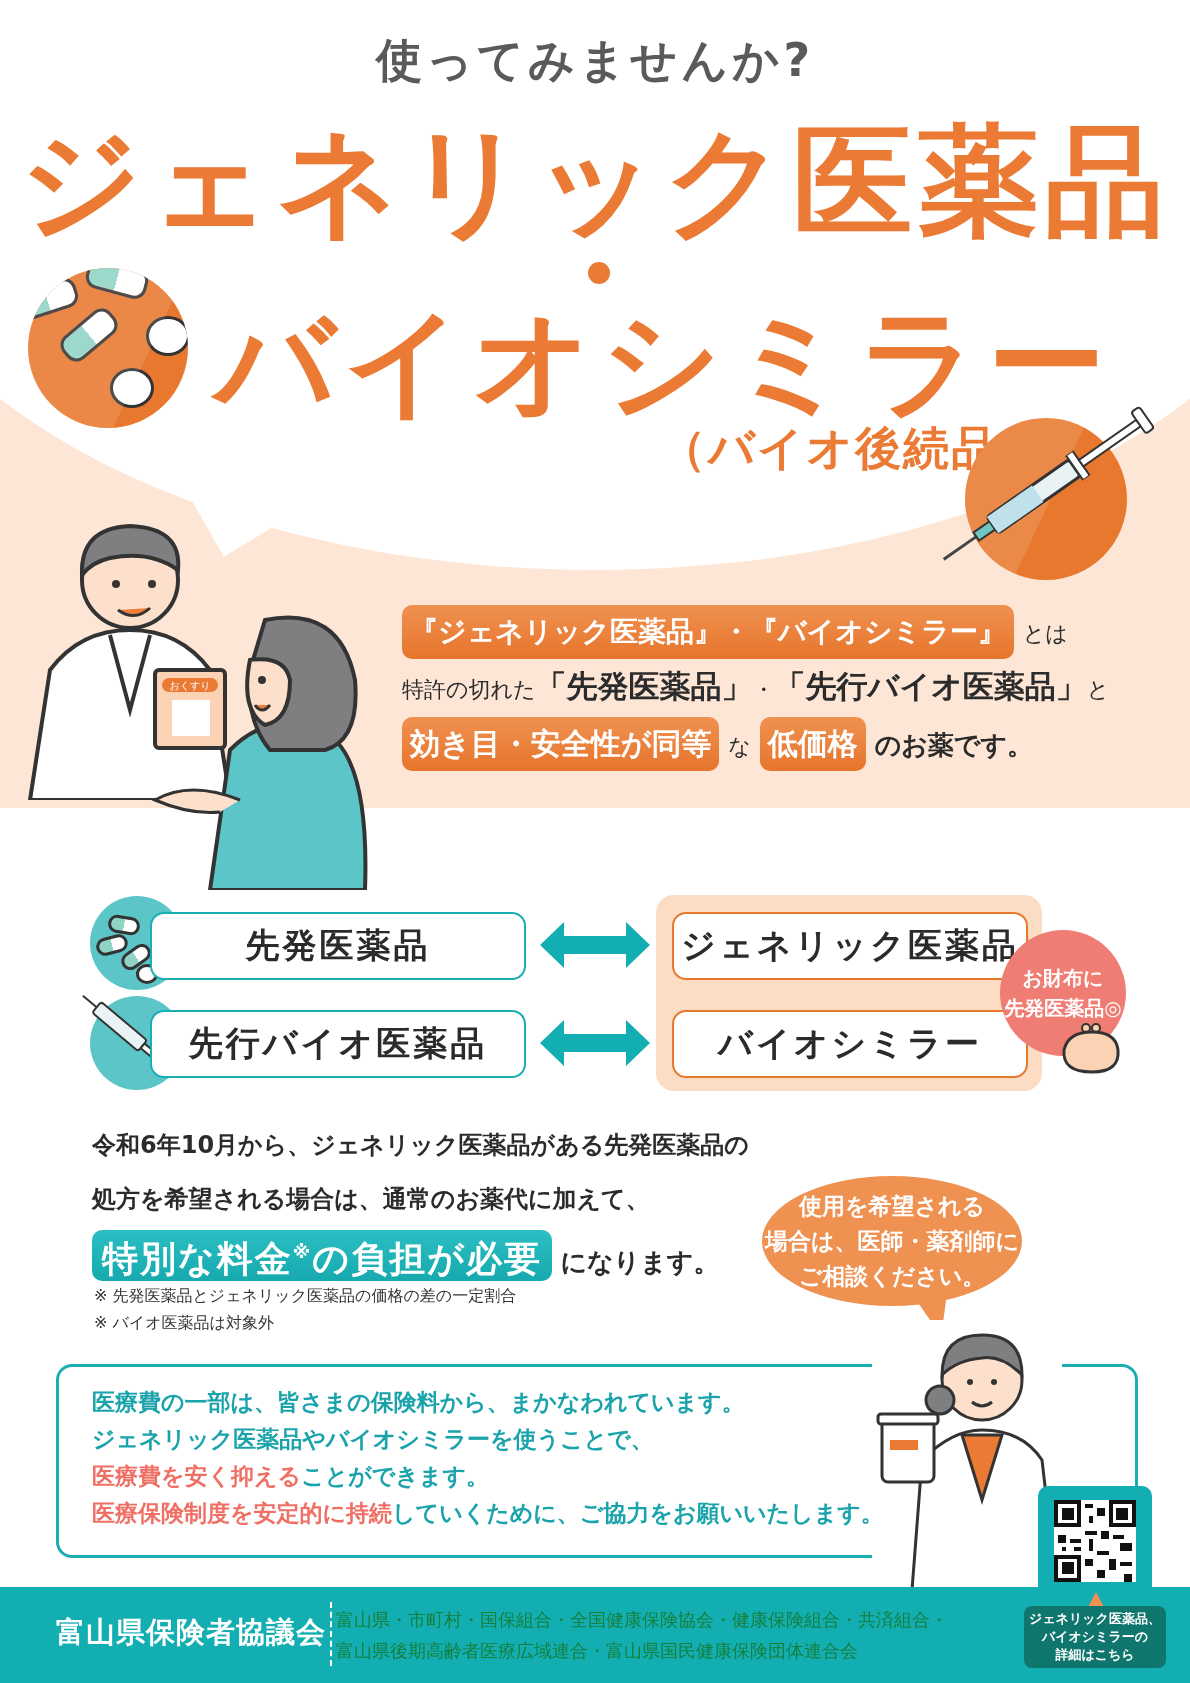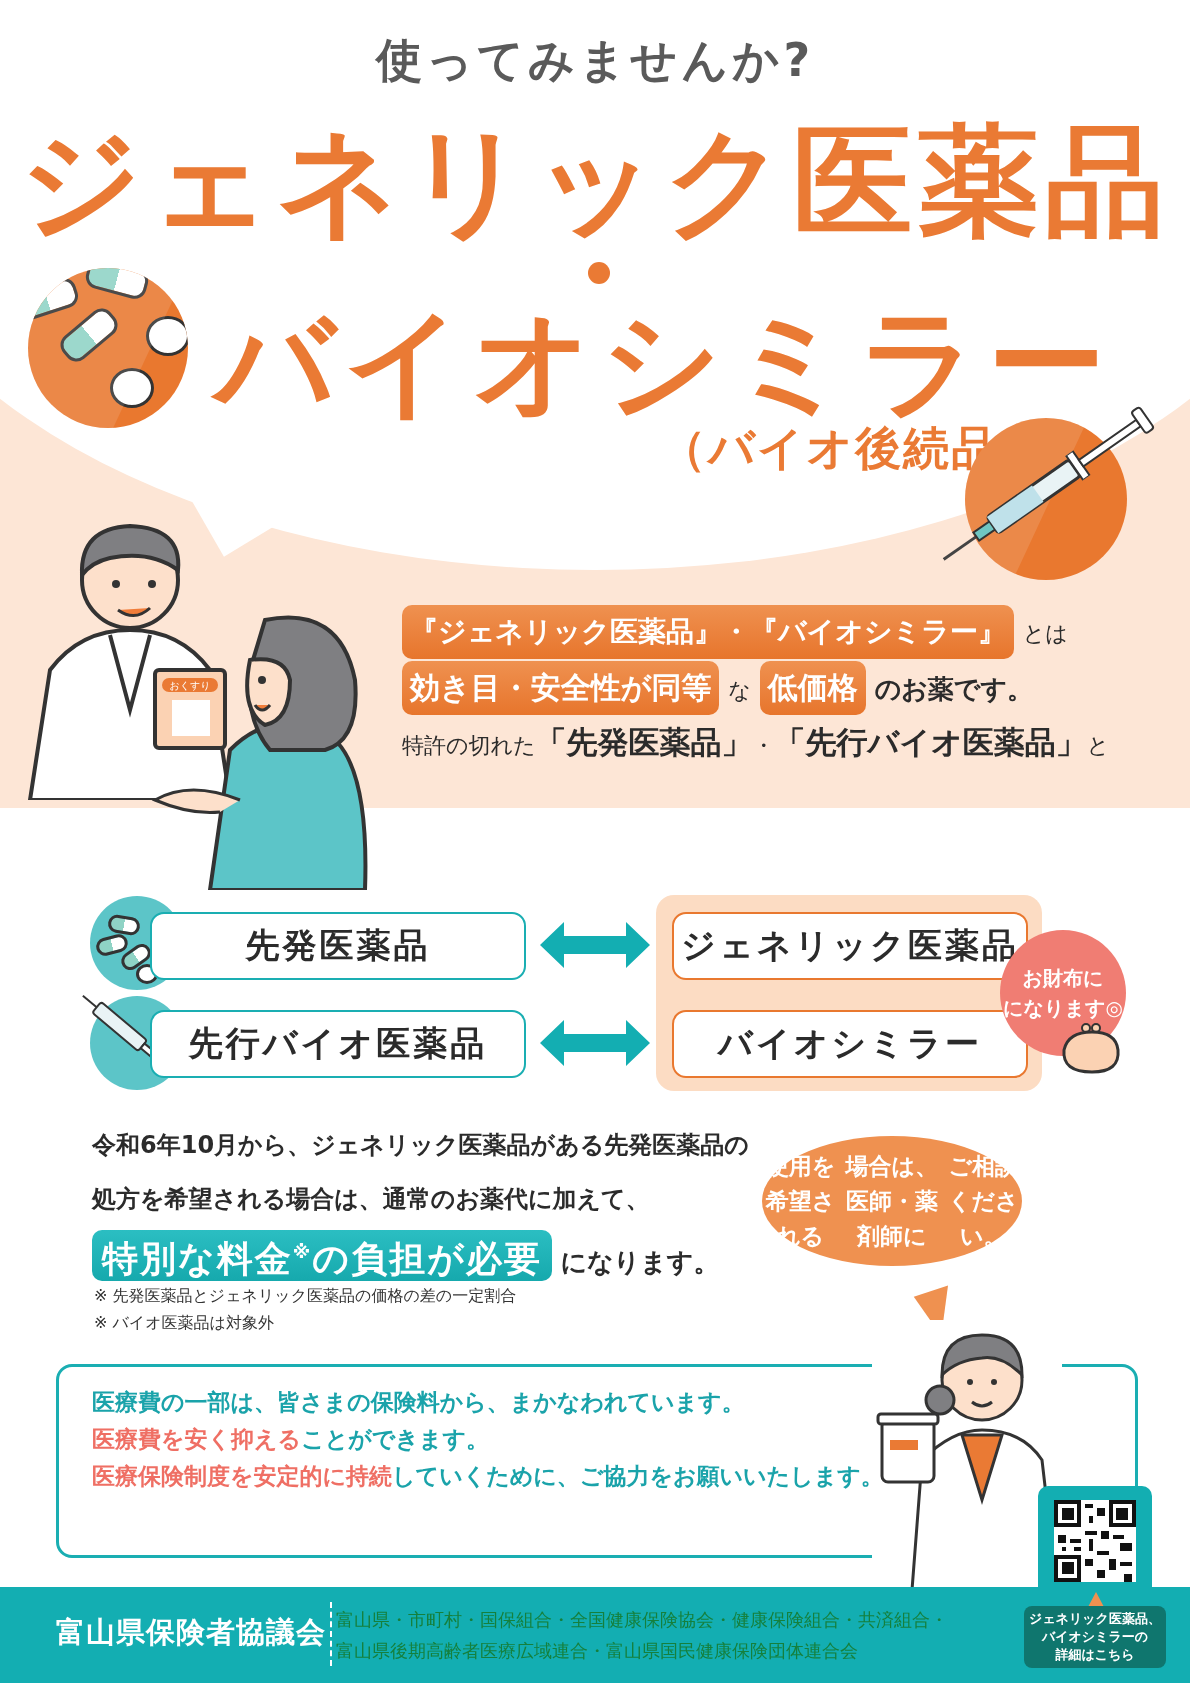--- a/index.html
+++ b/index.html
@@ -40,21 +40,21 @@
   .cmp-icon{position:absolute;width:94px;height:94px;border-radius:50%;background:#5cc5c8;}
   .arrow{position:absolute;width:110px;height:46px;}
   .wallet-circle{left:1000px;top:930px;width:126px;height:126px;border-radius:50%;background:#f07d73;color:#fff;font-size:20px;font-weight:bold;text-align:center;line-height:30px;display:flex;align-items:center;justify-content:center;flex-direction:column;}
   .purse{left:1058px;top:1020px;width:64px;height:54px;}
   
   .notice{left:92px;top:1118px;font-size:24px;font-weight:bold;color:#2b2b2b;line-height:54px;}
   .hl-teal{display:inline-block;background:linear-gradient(#2bbec2,#16a9ad);color:#fff;border-radius:10px;padding:2px 10px;font-size:36px;font-weight:bold;line-height:40px;letter-spacing:2px;}
   .hl-teal sup{font-size:18px;}
   .footnotes{left:94px;top:1282px;font-size:16px;color:#333;line-height:27px;}
   
-  .consult{left:762px;top:1136px;width:260px;height:130px;border-radius:50%;background:#ef9150;color:#fff;font-size:23px;font-weight:bold;text-align:center;line-height:35px;display:flex;align-items:center;justify-content:center;}
+  .consult{left:762px;top:1176px;width:260px;height:130px;border-radius:50%;background:#ef9150;color:#fff;font-size:23px;font-weight:bold;text-align:center;line-height:35px;display:flex;align-items:center;justify-content:center;flex-direction:column;}
   .consult-tail{left:920px;top:1290px;width:0;height:0;border-left:14px solid transparent;border-right:22px solid transparent;border-top:46px solid #ef9150;transform:rotate(-18deg);}
   
   .info-box{left:56px;top:1364px;width:1076px;height:188px;border:3px solid #1aaeb2;border-radius:16px;}
   .info-text{left:92px;top:1384px;font-size:23px;color:#1aa3aa;font-weight:bold;line-height:37px;}
   .info-text .red{color:#ef6f64;text-align:right;}
   .pharm2{left:872px;top:1320px;width:190px;height:270px;}
   
   .footer{left:0;top:1587px;width:1190px;height:96px;background:#13aeb2;}
   .footer-org{left:56px;top:1613px;font-size:29px;font-weight:bold;color:#fff;letter-spacing:1px;}
   .footer-sep{left:330px;top:1602px;height:64px;border-left:2px dashed #fff;}
@@ -118,27 +118,27 @@
   <circle cx="112" cy="80" r="4" fill="#333"></circle>
   <path d="M105 105 Q112 115 120 105" fill="#f07d3a" stroke="#333" stroke-width="3"></path>
 </svg>
 
 <div class="abs intro">
   <div class="intro-row">
     <span class="hl-orange">『ジェネリック医薬品』・『バイオシミラー』</span>
     <span class="small">とは</span>
   </div>
   <div class="intro-row">
+    <span class="small">特許の切れた</span><span class="big">「先発医薬品」</span><span class="small">・</span><span class="big">「先行バイオ医薬品」</span><span class="small">と</span>
+  </div>
+  <div class="intro-row">
     <span class="hl-orange" style="font-size:30px;">効き目・安全性が同等</span>
     <span class="small">な</span>
     <span class="hl-orange" style="font-size:30px;">低価格</span>
     <span class="big" style="font-size:26px;">のお薬です。</span>
-  </div>
-  <div class="intro-row">
-    <span class="small">特許の切れた</span><span class="big">「先発医薬品」</span><span class="small">・</span><span class="big">「先行バイオ医薬品」</span><span class="small">と</span>
   </div>
 </div>
 
 <div class="abs cmp-right-bg"></div>
 
 <div class="cmp-icon" style="left:90px;top:896px;">
   <div class="capsule" style="left:18px;top:20px;width:26px;height:12px;transform:rotate(10deg);"></div>
   <div class="capsule" style="left:6px;top:40px;width:26px;height:12px;transform:rotate(-15deg);"></div>
   <div class="capsule" style="left:30px;top:52px;width:26px;height:12px;transform:rotate(-35deg);"></div>
   <div class="tablet" style="left:62px;top:44px;width:16px;height:14px;"></div>
@@ -160,21 +160,21 @@
     </svg>
 </div>
 <div class="cmp-box cmp-left" style="top:1010px;">先行バイオ医薬品</div>
 <svg class="arrow" style="left:540px;top:1020px;" viewBox="0 0 110 46">
     <polygon points="0,23 24,0 24,14 86,14 86,0 110,23 86,46 86,32 24,32 24,46" fill="#13aeb2"></polygon>
   </svg>
 <div class="cmp-box cmp-rt" style="top:1010px;">バイオシミラー</div>
 
 <div class="abs wallet-circle">
   <span>お財布に</span>
-  <span>になります◎</span>
+  <span>先発医薬品◎</span>
 </div>
 <svg class="abs purse" viewBox="0 0 64 54">
   <circle cx="28" cy="8" r="4" fill="#fbd2b3" stroke="#333" stroke-width="2"></circle>
     <circle cx="38" cy="8" r="4" fill="#fbd2b3" stroke="#333" stroke-width="2"></circle>
   <path d="M6 30 Q10 12 34 12 Q58 12 60 30 Q62 52 34 52 Q4 52 6 30Z" fill="#fbd2b3" stroke="#333" stroke-width="3"></path>
 </svg>
 
 <div class="abs notice">
   <div>令和6年10月から、ジェネリック医薬品がある先発医薬品の</div>
   <div>処方を希望される場合は、通常のお薬代に加えて、</div>
@@ -191,20 +191,21 @@
 <div class="abs consult-tail"></div>
 <div class="abs consult">
   <span>使用を希望される</span>
   <span>場合は、医師・薬剤師に</span>
   <span>ご相談ください。</span>
 </div>
 
 <div class="abs info-box"></div>
 <div class="abs info-text">
   <div>医療費の一部は、皆さまの保険料から、まかなわれています。</div>
+  <div>ジェネリック医薬品やバイオシミラーを使うことで、</div>
   <div><span class="red">医療費を安く抑える</span><span>ことができます。</span></div>
   <div><span class="red">医療保険制度を安定的に持続</span><span>していくために、ご協力をお願いいたします。</span></div>
 </div>
 
 <svg class="abs pharm2" viewBox="0 0 190 270">
   <rect x="0" y="0" width="190" height="270" fill="#fff"></rect>
   <path d="M40 270 L50 140 Q80 110 110 110 Q150 110 170 140 L185 270 Z" fill="#fff" stroke="#333" stroke-width="3"></path>
   <path d="M90 115 L110 180 L130 115 Z" fill="#ea7a34" stroke="#333" stroke-width="3"></path>
   <circle cx="110" cy="60" r="40" fill="#fde0cb" stroke="#333" stroke-width="3"></circle>
   <path d="M70 55 Q70 15 110 15 Q150 15 150 55 Q130 35 110 38 Q85 40 70 55Z" fill="#7f7f82" stroke="#333" stroke-width="3"></path>

